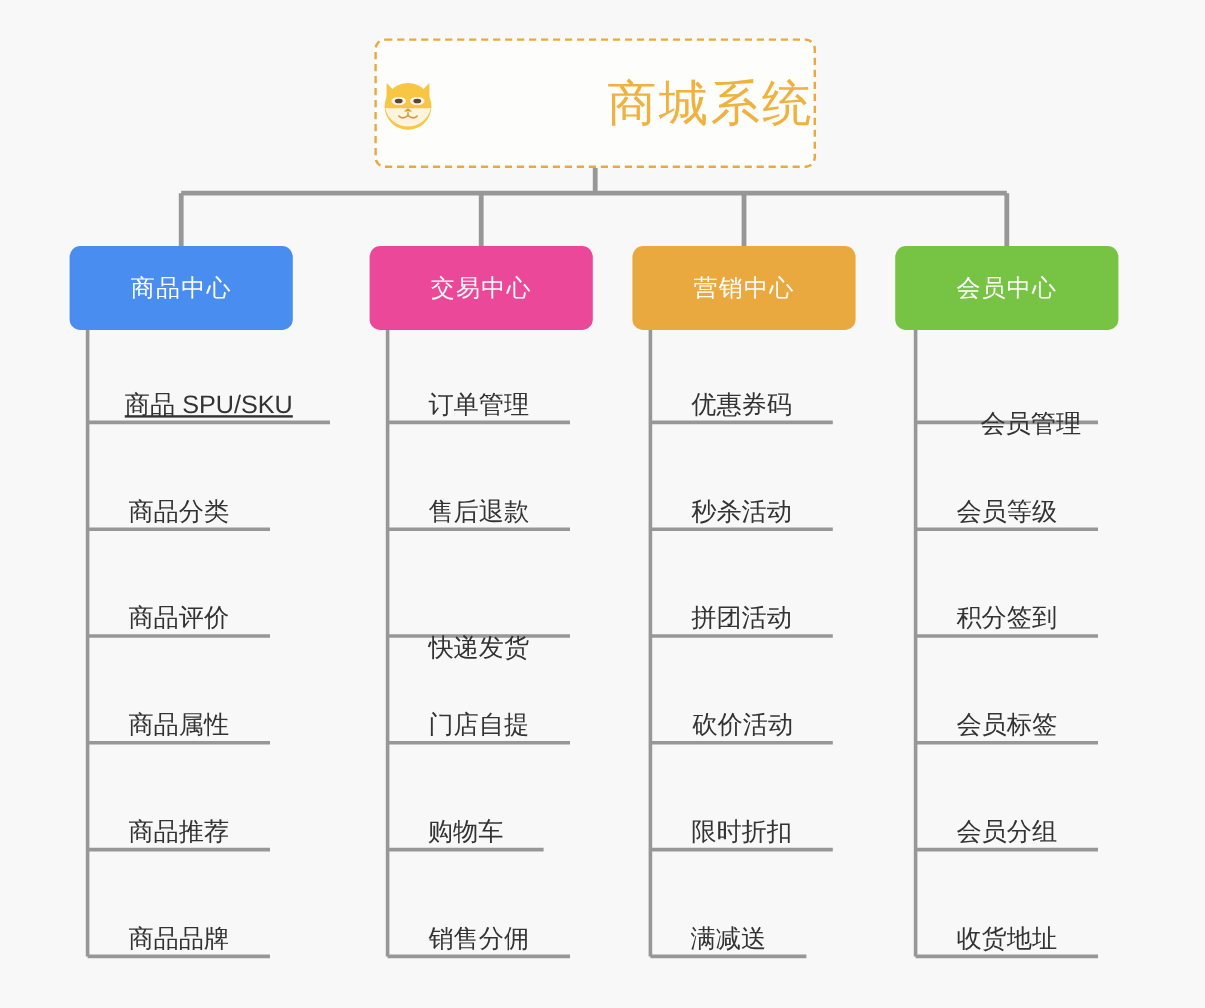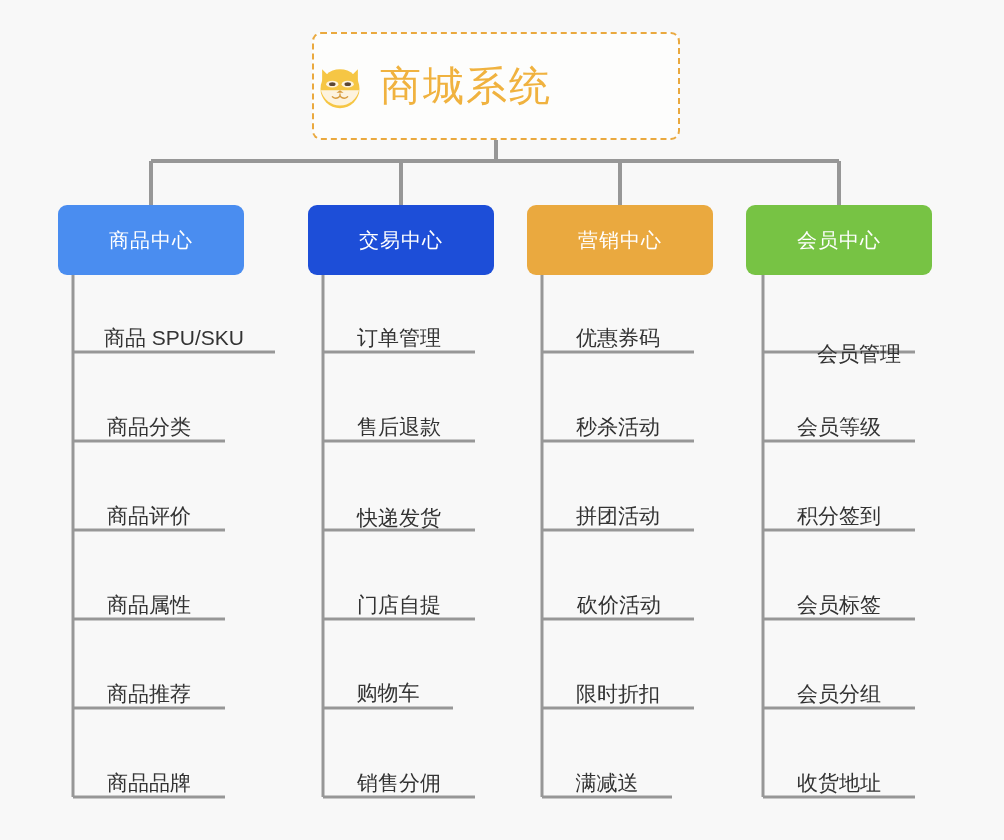--- a/index.html
+++ b/index.html
@@ -37,21 +37,21 @@
     left: 312px;
     top: 32px;
     width: 368px;
     height: 108px;
     box-sizing: border-box;
     background: #fdfdfc;
     border: 2px dashed #eaa93f;
     border-radius: 9px;
     display: flex;
     align-items: center;
-    justify-content: flex-start;
+    justify-content: space-between;
     gap: 14px;
   }
   .root-emoji {
     width: 52px;
     height: 52px;
     display: block;
     flex: 0 0 auto;
     margin-top: 2px;
   }
   .root-title {
@@ -149,48 +149,48 @@
       <path d="M32 43.4 q-5 4.6 -9.4 0.6" stroke="#d79a3c" stroke-width="1.6" fill="none" stroke-linecap="round"></path>
       <path d="M32 43.4 q5 4.6 9.4 0.6" stroke="#d79a3c" stroke-width="1.6" fill="none" stroke-linecap="round"></path>
     </svg>
     <span class="root-title">商城系统</span>
   </div>
 
   <div id="nodes">
       <div class="cat-header" style="left: 58px; top: 205px; width: 186px; background: rgb(74, 141, 240);">
         <span>商品中心</span>
       </div>
-      <div class="leaf" style="left: 73px; top: 308px; width: 202px;">
+      <div class="leaf" style="left: 73px; top: 308px; width: 202px; text-decoration: underline;">
         <span>商品 SPU/SKU</span>
       </div>
       <div class="leaf" style="left: 73px; top: 397px; width: 152px;">
         <span>商品分类</span>
       </div>
       <div class="leaf" style="left: 73px; top: 486px; width: 152px;">
         <span>商品评价</span>
       </div>
       <div class="leaf" style="left: 73px; top: 575px; width: 152px;">
         <span>商品属性</span>
       </div>
       <div class="leaf" style="left: 73px; top: 664px; width: 152px;">
         <span>商品推荐</span>
       </div>
       <div class="leaf" style="left: 73px; top: 753px; width: 152px; align-items: flex-end;">
         <span>商品品牌</span>
       </div>
-      <div class="cat-header" style="left: 308px; top: 205px; width: 186px; background: #1d4ed8;">
+      <div class="cat-header" style="left: 308px; top: 205px; width: 186px; background: #ec4899;">
         <span>交易中心</span>
       </div>
       <div class="leaf" style="left: 323px; top: 308px; width: 152px;">
         <span>订单管理</span>
       </div>
       <div class="leaf" style="left: 323px; top: 397px; width: 152px;">
         <span>售后退款</span>
       </div>
-      <div class="leaf" style="left: 323px; top: 488px; width: 152px;">
+      <div class="leaf" style="left: 323px; top: 511px; width: 152px;">
         <span>快递发货</span>
       </div>
       <div class="leaf" style="left: 323px; top: 575px; width: 152px;">
         <span>门店自提</span>
       </div>
       <div class="leaf" style="left: 323px; top: 664px; width: 130px; font-family: Liberation Serif, serif;">
         <span>购物车</span>
       </div>
       <div class="leaf" style="left: 323px; top: 753px; width: 152px;">
         <span>销售分佣</span>

